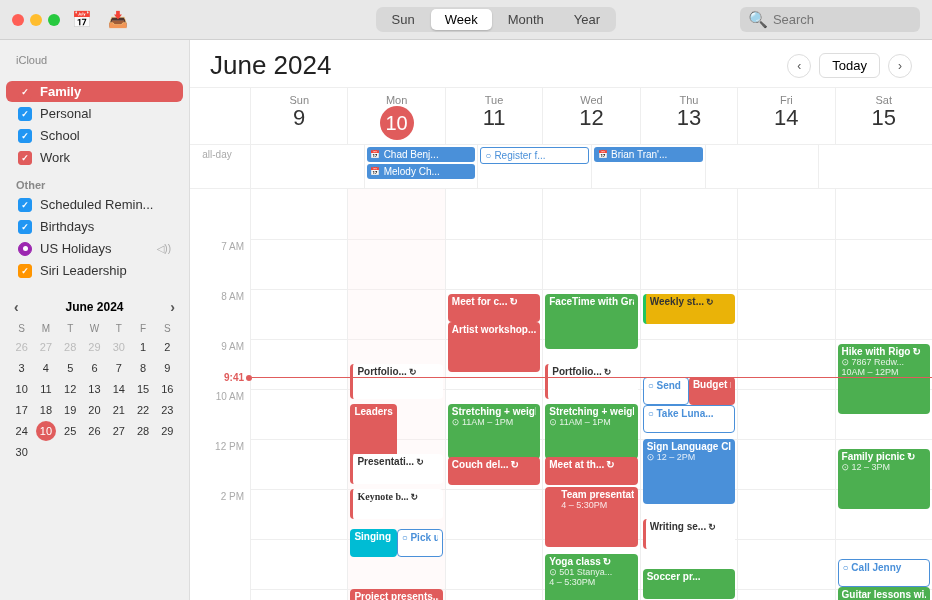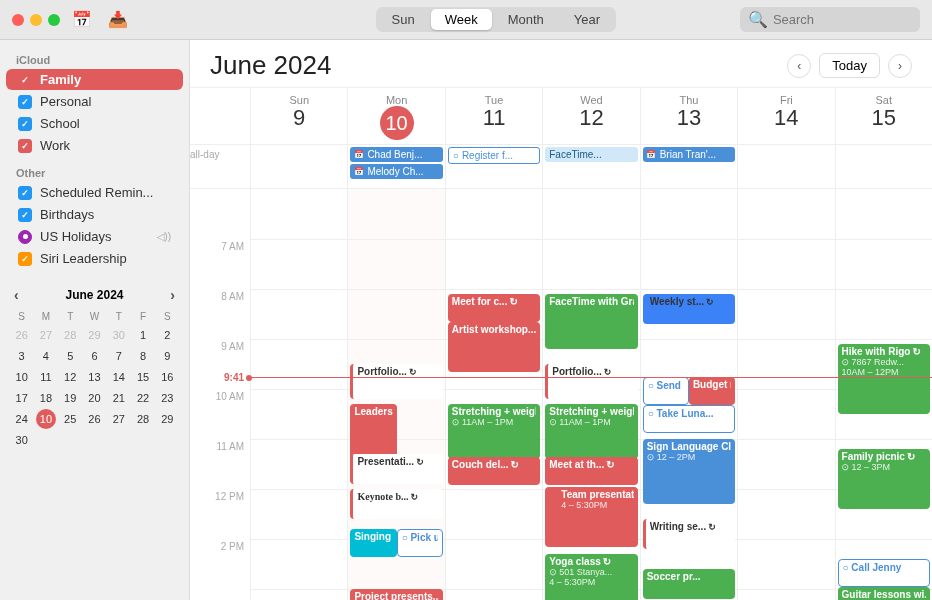--- a/index.html
+++ b/index.html
@@ -281,21 +281,21 @@
     .allday-row {
       display: flex;
       border-bottom: 1px solid #eee;
       background: white;
       min-height: 44px;
     }
     .allday-label {
       width: 60px;
       font-size: 10px;
       color: #aaa;
-      text-align: left;
+      text-align: center;
       padding-right: 6px;
       padding-top: 4px;
       flex-shrink: 0;
     }
     .allday-cells {
       display: flex;
       flex: 1;
     }
     .allday-cell {
       flex: 1;
@@ -420,21 +420,21 @@
   </div>
   <div class="search-bar">
     <span style="color:#aaa;">🔍</span>
     <input type="text" placeholder="Search" style="">
   </div>
 </div>
 
 <div class="main-layout">
 
   <div class="sidebar">
-    <div style="padding: 4px 16px 2px; font-size:11px; color:#888; font-weight:700;">iCloud</div>
+    <div style="padding: 4px 16px 14px; font-size:11px; color:#888; font-weight:400;">iCloud</div>
 
     <div class="sidebar-item active">
       <div class="sidebar-checkbox checked checked-red">
         <span class="check-mark">✓</span>
       </div>
       <span class="sidebar-item-label">Family</span>
     </div>
 
     <div class="sidebar-item">
       <div class="sidebar-checkbox checked checked-blue">
@@ -614,25 +614,20 @@
           </div>
         </div>
 
         <div class="allday-cell">
           <div class="allday-event" style="background:white; color:#4a90d9; border:1.5px solid #4a90d9;">
             <span>○</span>
             <span>Register f...</span>
           </div>
         </div>
 
-        <div class="allday-cell">
-          <div class="allday-event event-light-blue">
-            <span>FaceTime...</span>
-          </div>
-        </div>
 
         <div class="allday-cell">
           <div class="allday-event event-blue">
             <span style="font-size:8px;">📅</span>
             <span>Brian Tran'...</span>
           </div>
         </div>
 
         <div class="allday-cell"></div>
 
@@ -642,21 +637,20 @@
 
     <div class="time-grid-scroll">
       <div class="time-grid" style="height: 580px; position: relative;">
 
         <div class="time-labels">
           <div class="time-slot-label" style="height:50px;"></div>
           <div class="time-slot-label">7 AM</div>
           <div class="time-slot-label">8 AM</div>
           <div class="time-slot-label">9 AM</div>
           <div class="time-slot-label">10 AM</div>
-          <div class="time-slot-label">11 AM</div>
           <div class="time-slot-label">12 PM</div>
           <div class="time-slot-label">2 PM</div>
 
         </div>
 
         <div class="current-time-row" style="top: 183px; left:0; right:0; display:flex; align-items:center; position:absolute; z-index:10;">
           <div class="current-time-label" style="width:54px; text-align:right; font-size:10px; color:#e05c5c; font-weight:600; flex-shrink:0;">9:41</div>
           <div style="width:6px; height:6px; border-radius:50%; background:#e05c5c; flex-shrink:0; margin-left:2px;"></div>
           <div style="flex:1; border-top:1.5px solid #e05c5c;"></div>
         </div>
@@ -755,21 +749,21 @@
             <div class="cal-event event-green" style="top:365px; height:65px; left:2px; right:2px;">
               <div class="cal-event-title">Yoga class <span>↻</span></div>
               <div class="cal-event-detail">⊙ 501 Stanya...</div>
               <div class="cal-event-detail">4 – 5:30PM</div>
             </div>
 
           </div>
 
           <div class="day-col" style="position:relative;">
 
-            <div class="cal-event" style="top:105px; height:30px; left:2px; right:2px; background:#3b82f6; border-left:3px solid #3b82f6; color:#333;">
+            <div class="cal-event" style="top:105px; height:30px; left:2px; right:2px; background:#eab308; border-left:3px solid #22c55e; color:#333;">
               <div class="cal-event-title">Weekly st... <span style="font-size:9px;">↻</span></div>
             </div>
 
             <div class="cal-event" style="top:188px; height:28px; left:2px; right:50%; background:white; border:1.5px solid #4a90d9; color:#4a90d9;">
               <div class="cal-event-title">○ Send birth...</div>
             </div>
 
             <div class="cal-event event-red" style="top:188px; height:28px; left:50%; right:2px;">
               <div class="cal-event-title">Budget m...</div>
             </div>

